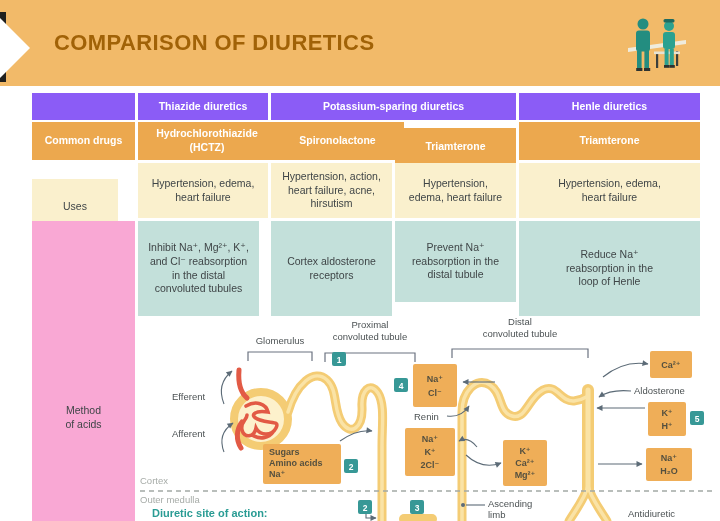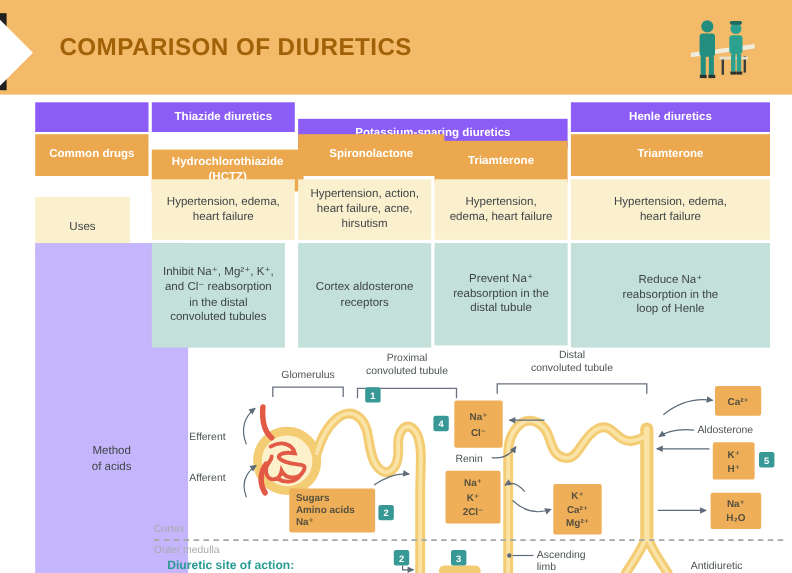--- a/index.html
+++ b/index.html
@@ -11,21 +11,21 @@
   .abs{position:absolute;}
   
   .topbar{left:0;top:0;width:720px;height:86px;background:#F2BA69;}
   .title{left:54px;top:30px;color:#a16207;font-size:22px;font-weight:bold;letter-spacing:.4px;}
   
   .cell{display:flex;align-items:center;justify-content:center;text-align:center;line-height:1.32;box-sizing:border-box;}
   .teal{background:#8b5cf6;color:#ffffff;font-weight:bold;font-size:10.5px;}
   .orange{background:#ECA84E;color:#ffffff;font-weight:bold;font-size:10.5px;}
   .cream{background:#FAF0CD;color:#3F4547;font-size:10.5px;}
   .mint{background:#C3E0DA;color:#3F4547;font-size:10.5px;}
-  .mint-label{background:#c4b5fd;color:#3F4547;font-size:10.5px;padding-left:36px;}
+  .mint-label{background:#f9a8d4;color:#3F4547;font-size:10.5px;}
   .pad{padding:2px 10px;}
   .pad-wide{padding:2px 36px;}
   .method-label{position:absolute;left:0;top:182px;width:100%;text-align:center;line-height:1.35;}
   
   svg text{font-family:"Liberation Sans","DejaVu Sans",sans-serif;font-size:9.5px;fill:#4C5254;}
   svg text.muted{fill:#A7ACA8;}
   svg text.boxtxt{font-size:9px;font-weight:bold;fill:#55503F;}
   svg text.marker{font-size:8.5px;font-weight:bold;fill:#ffffff;text-anchor:middle;}
   svg text.site{fill:#2A9C94;font-weight:bold;font-size:11px;}
   svg text.mid{text-anchor:middle;}
@@ -54,44 +54,44 @@
   <rect x="37.5" y="8" width="11" height="3.4" rx="1.5" fill="#1F6B60"></rect>
   <rect x="37" y="21" width="12" height="17" rx="3" fill="#2CA190"></rect>
   <rect x="38.6" y="38" width="4" height="16" fill="#2CA190"></rect>
   <rect x="43.8" y="38" width="4" height="16" fill="#2CA190"></rect>
   <rect x="38" y="54" width="5.4" height="2.8" fill="#2E3330"></rect>
   <rect x="43.4" y="54" width="5.4" height="2.8" fill="#2E3330"></rect>
 </svg>
 
 <div class="abs cell teal" style="left:32px;top:93px;width:103px;height:27px"></div>
 <div class="abs cell teal" style="left:138px;top:93px;width:130px;height:27px">Thiazide diuretics</div>
-<div class="abs cell teal" style="left:271px;top:108px;width:245px;height:27px">Potassium-sparing diuretics</div>
+<div class="abs cell teal" style="left:271px;top:93px;width:245px;height:27px">Potassium-sparing diuretics</div>
 <div class="abs cell teal" style="left:519px;top:93px;width:181px;height:27px">Henle diuretics</div>
 
 <div class="abs cell orange" style="left:32px;top:122px;width:103px;height:38px">Common drugs</div>
-<div class="abs cell orange pad" style="left:138px;top:136px;width:138px;height:38px">Hydrochlorothiazide (HCTZ)</div>
+<div class="abs cell orange pad" style="left:138px;top:122px;width:138px;height:38px">Hydrochlorothiazide (HCTZ)</div>
 <div class="abs cell orange pad" style="left:271px;top:122px;width:133px;height:38px">Spironolactone</div>
 <div class="abs cell orange pad" style="left:395px;top:128px;width:121px;height:38px">Triamterone</div>
 <div class="abs cell orange pad" style="left:519px;top:122px;width:181px;height:38px">Triamterone</div>
 
 <div class="abs cell cream" style="left:32px;top:179px;width:86px;height:55px">Uses</div>
 <div class="abs cell cream pad" style="left:138px;top:163px;width:130px;height:55px">Hypertension, edema, heart failure</div>
 <div class="abs cell cream pad" style="left:271px;top:163px;width:121px;height:55px">Hypertension, action, heart failure, acne, hirsutism</div>
 <div class="abs cell cream pad" style="left:395px;top:163px;width:121px;height:55px">Hypertension, edema, heart failure</div>
 <div class="abs cell cream pad-wide" style="left:519px;top:163px;width:181px;height:55px">Hypertension, edema, heart failure</div>
 
 <div class="abs mint-label" style="left:32px;top:221px;width:103px;height:300px">
   <div class="method-label">
     <div>Method</div>
     <div>of acids</div>
   </div>
 </div>
 <div class="abs cell mint pad" style="left:138px;top:221px;width:121px;height:95px">Inhibit Na⁺, Mg²⁺, K⁺, and Cl⁻ reabsorption in the distal convoluted tubules</div>
 <div class="abs cell mint pad" style="left:271px;top:221px;width:121px;height:95px">Cortex aldosterone receptors</div>
-<div class="abs cell mint pad" style="left:395px;top:221px;width:121px;height:93px">Prevent Na⁺ reabsorption in the distal tubule</div>
+<div class="abs cell mint pad" style="left:395px;top:221px;width:121px;height:81px">Prevent Na⁺ reabsorption in the distal tubule</div>
 <div class="abs cell mint pad-wide" style="left:519px;top:221px;width:181px;height:95px">Reduce Na⁺ reabsorption in the loop of Henle</div>
 
 <svg class="abs" style="left:135px;top:316px;width:585px;height:205px" viewBox="135 316 585 205">
   <defs>
     <marker id="ah" markerWidth="7" markerHeight="7" refX="5.5" refY="3.5" orient="auto">
       <path d="M0.5,0.8 L6,3.5 L0.5,6.2 Z" fill="#5C6B77"></path>
     </marker>
   </defs>
 
   <g stroke="#F4CC74" fill="none" stroke-linecap="round" stroke-linejoin="round">

